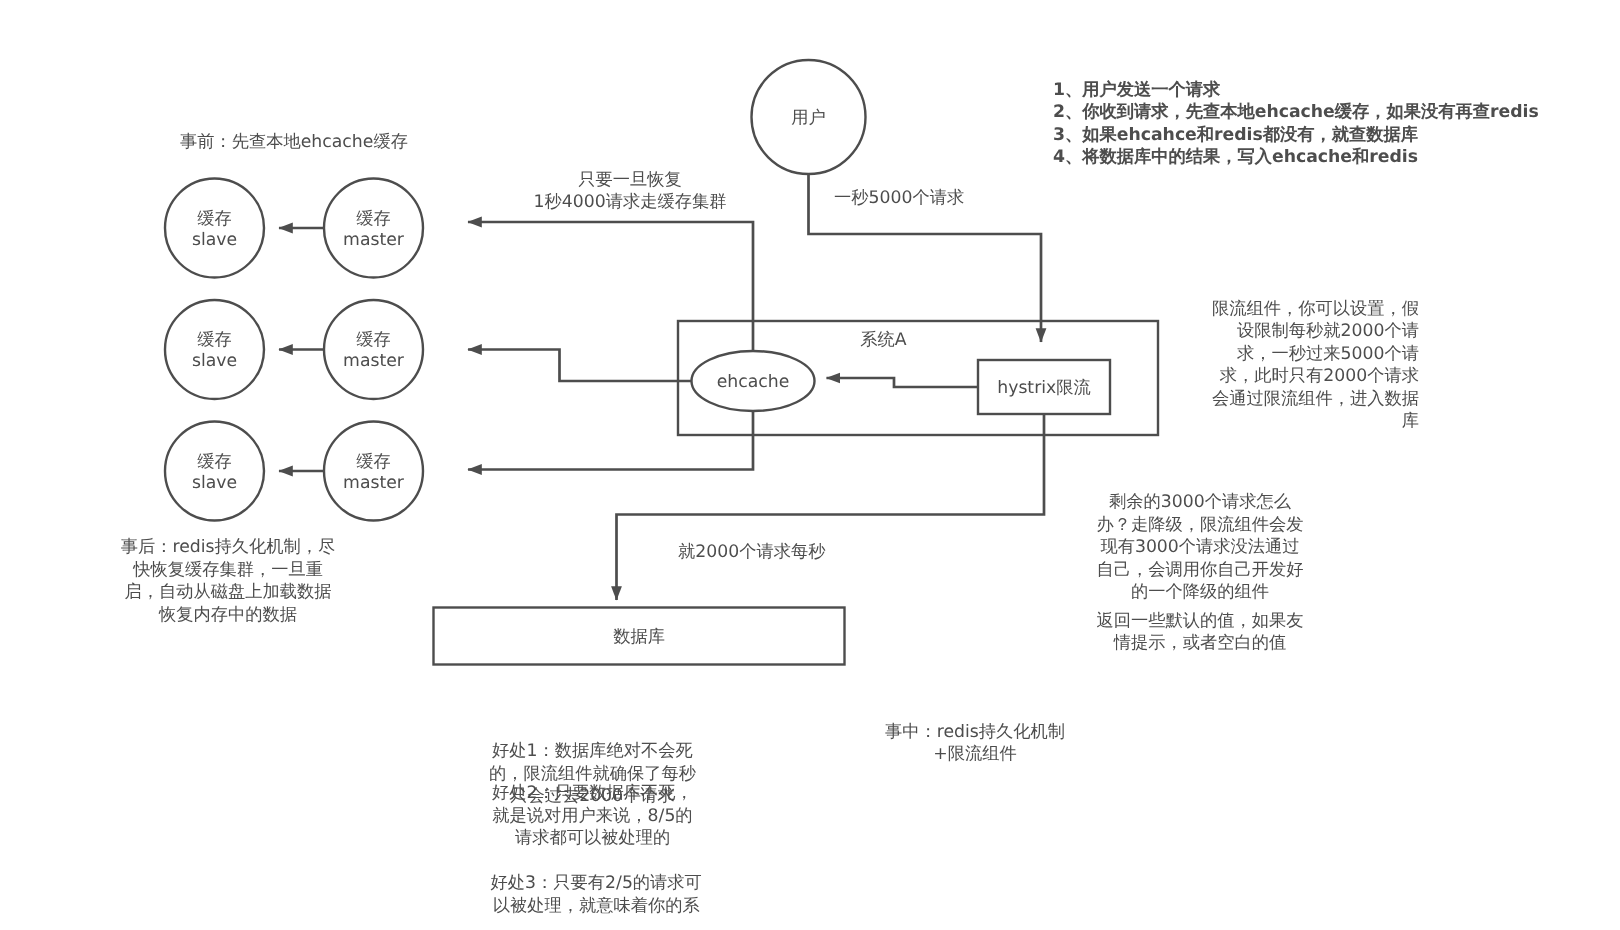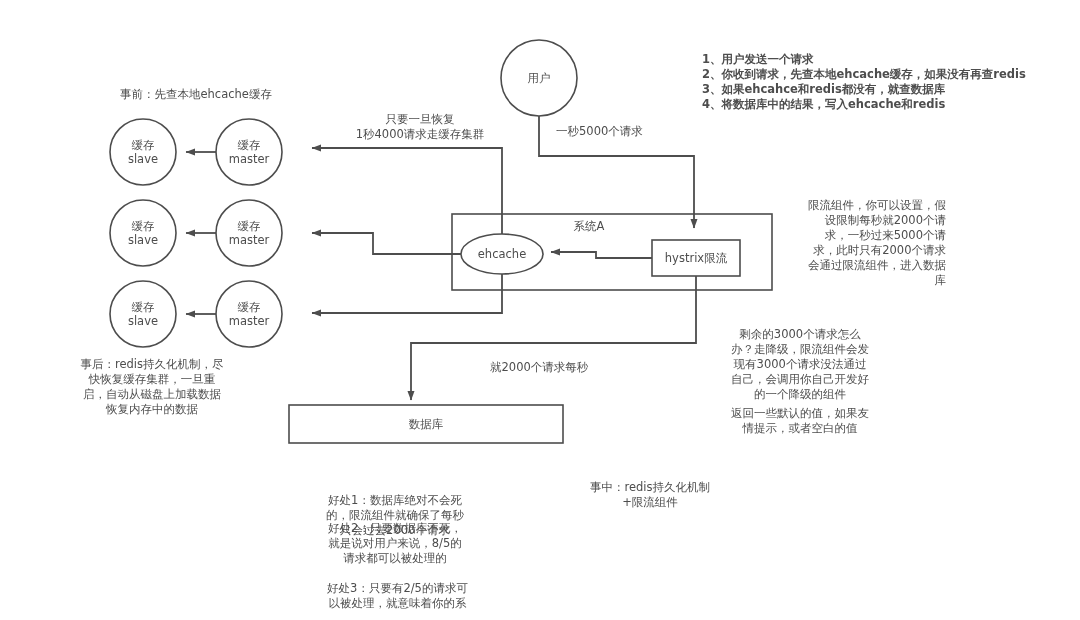--- a/index.html
+++ b/index.html
@@ -108,21 +108,21 @@
 <div class="node-text" style="left:209px; top:300px; width:80px;">缓存
 master</div>
 <div class="node-text" style="left:103px; top:300px; width:80px;">缓存
 slave</div>
 
 <div class="lbl left" style="left:556px; top:124px;text-align:right;">一秒5000个请求</div>
 
 <div class="lbl center" style="left:290px; top:112px; width:260px;">只要一旦恢复
 1秒4000请求走缓存集群</div>
 
-<div class="lbl left" style="left:452px; top:360px;margin-left:38px;">就2000个请求每秒</div>
+<div class="lbl left" style="left:452px; top:360px;">就2000个请求每秒</div>
 
 <div class="lbl left" style="left:702px; top:52px;font-weight:bold;">1、用户发送一个请求
 2、你收到请求，先查本地ehcache缓存，如果没有再查redis
 3、如果ehcahce和redis都没有，就查数据库
 4、将数据库中的结果，写入ehcache和redis</div>
 
 <div class="lbl left" style="left:120px; top:87px;">事前：先查本地ehcache缓存</div>
 
 <div class="lbl center" style="left:22px; top:357px; width:260px;">事后：redis持久化机制，尽
 快恢复缓存集群，一旦重

